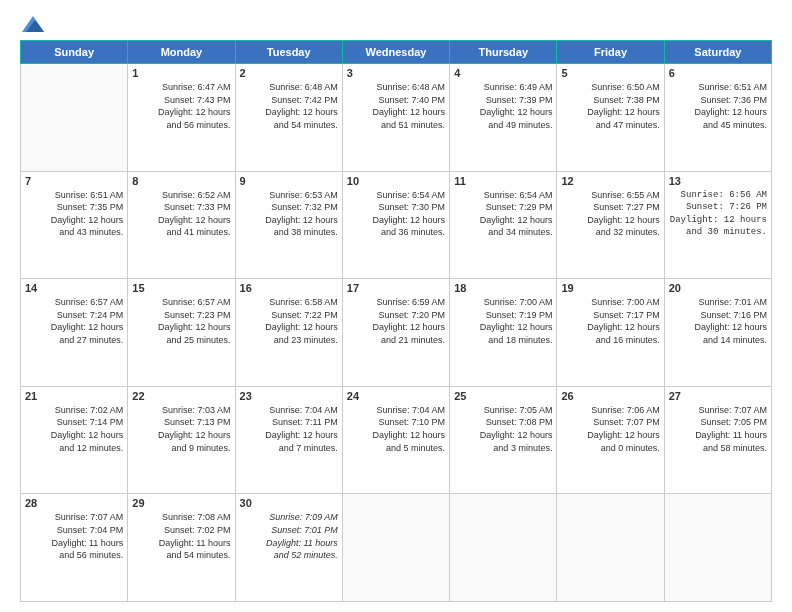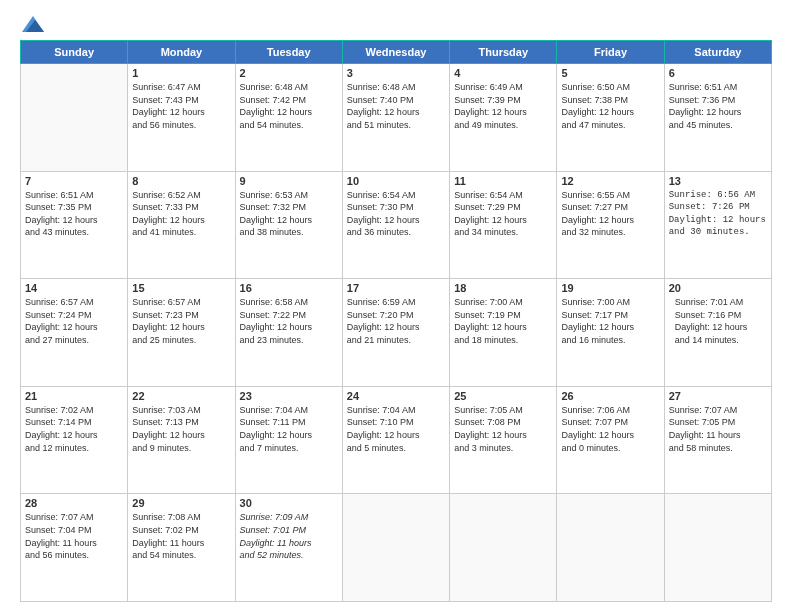--- a/index.html
+++ b/index.html
@@ -86,20 +86,21 @@
       font-size: 11px;
       font-weight: bold;
       color: #333;
       display: block;
       margin-bottom: 2px;
     }
     .day-info {
       font-size: 9px;
       color: #333;
       line-height: 1.4;
+      text-align: right;
     }
     tr.week-row td {
       height: 82px;
     }
   </style>
 </head>
 <body>
 
 <div class="page">
   <div class="header">

